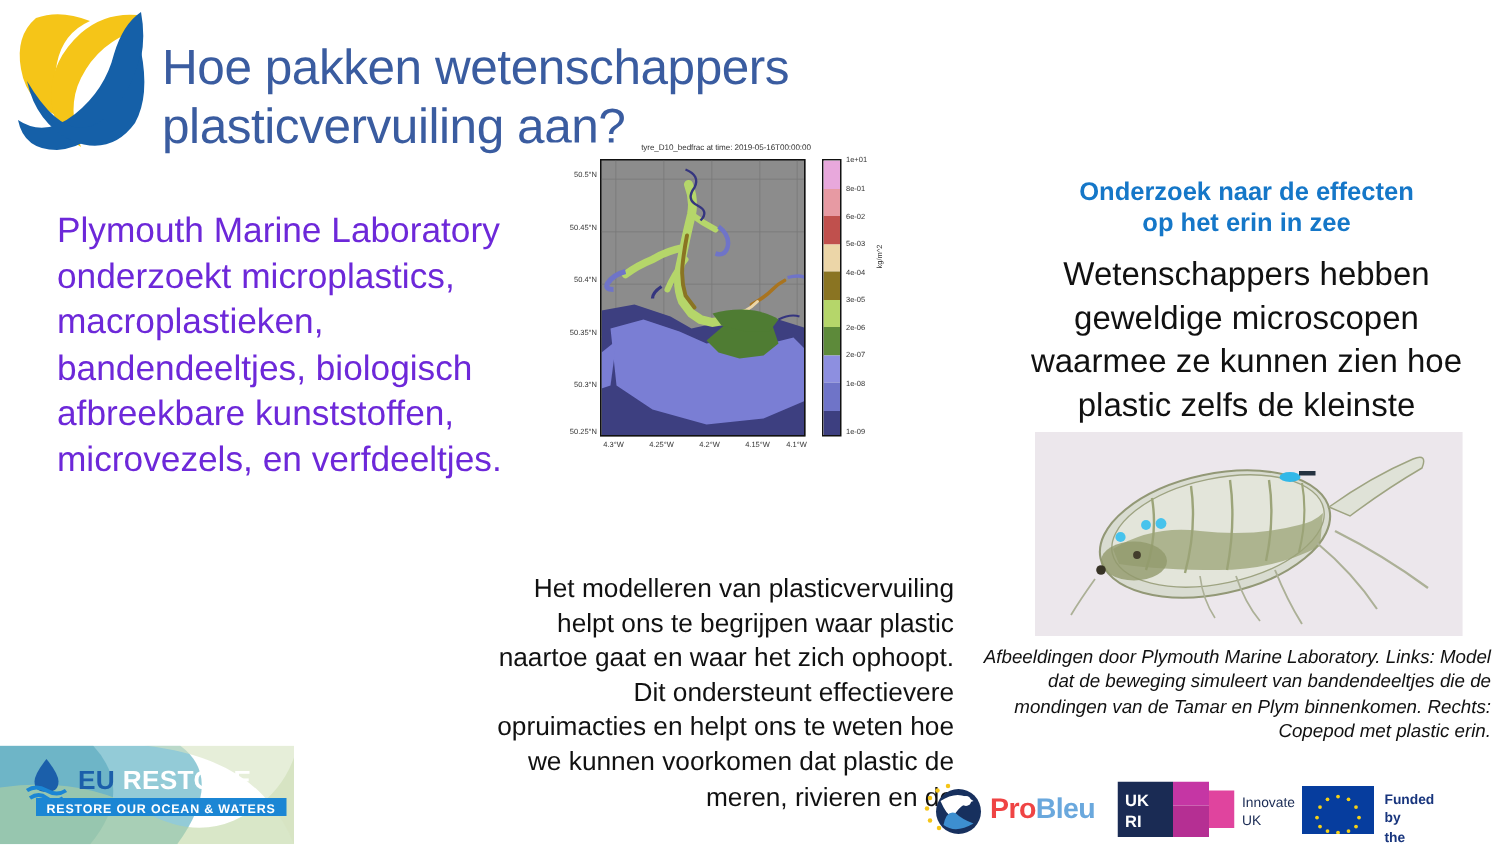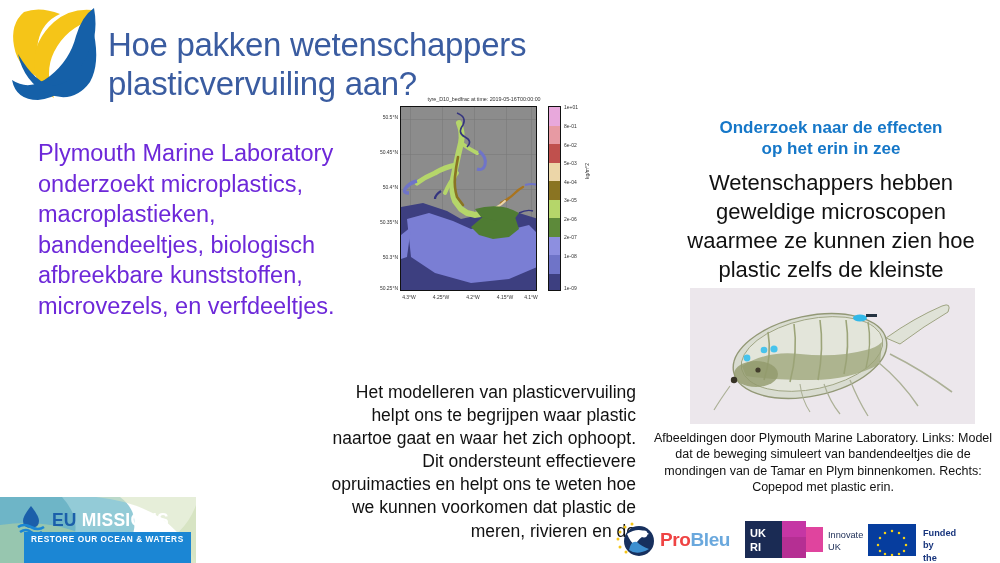--- a/index.html
+++ b/index.html
@@ -82,32 +82,32 @@
     position: absolute; left: 672px; top: 168px; width: 318px; text-align:center;
     font-size: 22px; color: #111; line-height: 1.32;
   }
 
   
   .photo { position:absolute; left: 690px; top: 288px; width: 285px; height: 136px;
            background: #ece7ec; overflow:hidden; }
 
   
   .caption {
-    position:absolute; left: 652px; top: 430px; width: 342px; text-align: center;
-    font-size: 12.5px; color:#111; line-height: 1.30;
+    position:absolute; left: 652px; top: 430px; width: 342px; text-align: right;
+    font-size: 12.5px; font-style: italic; color:#111; line-height: 1.30;
   }
 
   
   .eumiss { position:absolute; left: 0; top: 497px; width: 196px; height: 66px; overflow:hidden; }
   .eumiss-text { position:absolute; left: 52px; top: 13px; font-size: 17.5px; font-weight: bold; letter-spacing:.2px; }
   .eumiss-eu { color:#1b5faa; }
   .eumiss-mi { color:#ffffff; }
   .eumiss-sub {
     position:absolute; left: 24px; top: 35px; background:#1b86d4; color:#fff;
-    font-size: 8.3px; font-weight:bold; letter-spacing: .55px; padding: 2px 7px 20px 7px;
+    font-size: 8.3px; font-weight:bold; letter-spacing: .55px; padding: 2px 7px 0 7px;
   }
 
   
   .logos { position:absolute; left: 615px; top: 521px; height: 40px; }
   .pb-text { position:absolute; left: 45px; top: 8px; font-size: 19px; font-weight:bold; letter-spacing:-.4px; }
   .pb-pro { color:#ef4444; }
   .pb-bleu { color:#6aa8dd; }
 
   .ukri { position:absolute; left: 130px; top: 0px; width: 78px; height: 37px; }
   .ukri-txt { position:absolute; left: 213px; top: 8px; font-size: 9.2px; font-weight:normal; color:#1a2b54; line-height:1.34; }
@@ -269,21 +269,21 @@
       <path d="M0 0 L62 0 Q90 30 60 66 L0 66 Z" fill="#5aa9bf" opacity="0.65"></path>
       <path d="M0 28 Q54 20 96 44 Q128 62 156 50 Q186 36 196 8 L196 66 L0 66 Z" fill="#b9d49a" opacity="0.55"></path>
       <path d="M96 0 Q150 6 176 34 Q190 50 196 66 L196 0 Z" fill="#d5e3c0" opacity="0.6"></path>
     </svg>
     <svg viewBox="0 0 34 32" width="34" height="32" style="position:absolute;left:14px;top:8px">
       <path d="M17 1 Q25 11 25 16 Q25 23 17 23 Q9 23 9 16 Q9 11 17 1 Z" fill="#1b5faa"></path>
       <path d="M4 22 Q10 18 17 22 Q24 26 30 22" stroke="#1b86d4" stroke-width="2.6" fill="none"></path>
       <path d="M6 27 Q12 23 17 27 Q22 31 28 27" stroke="#1b86d4" stroke-width="2.6" fill="none"></path>
     </svg>
     <div class="eumiss-text">
-      <span class="eumiss-eu">EU </span><span class="eumiss-mi">MISSIONS</span>
+      <span class="eumiss-eu">EU </span><span class="eumiss-mi">RESTORE</span>
     </div>
     <div class="eumiss-sub">RESTORE OUR OCEAN &amp; WATERS</div>
   </div>
 
   <div class="logos">
 
     <svg viewBox="0 0 44 38" width="44" height="38" style="position:absolute;left:0;top:1px">
       <circle cx="24" cy="19" r="15" fill="#17305e"></circle>
       <path d="M12 12 Q24 4 34 12 Q26 14 22 20 Q18 26 12 12 Z" fill="#ffffff"></path>
       <path d="M14 28 Q22 34 34 27 Q26 24 22 20 Q16 18 14 28 Z" fill="#3d8fd0"></path>

